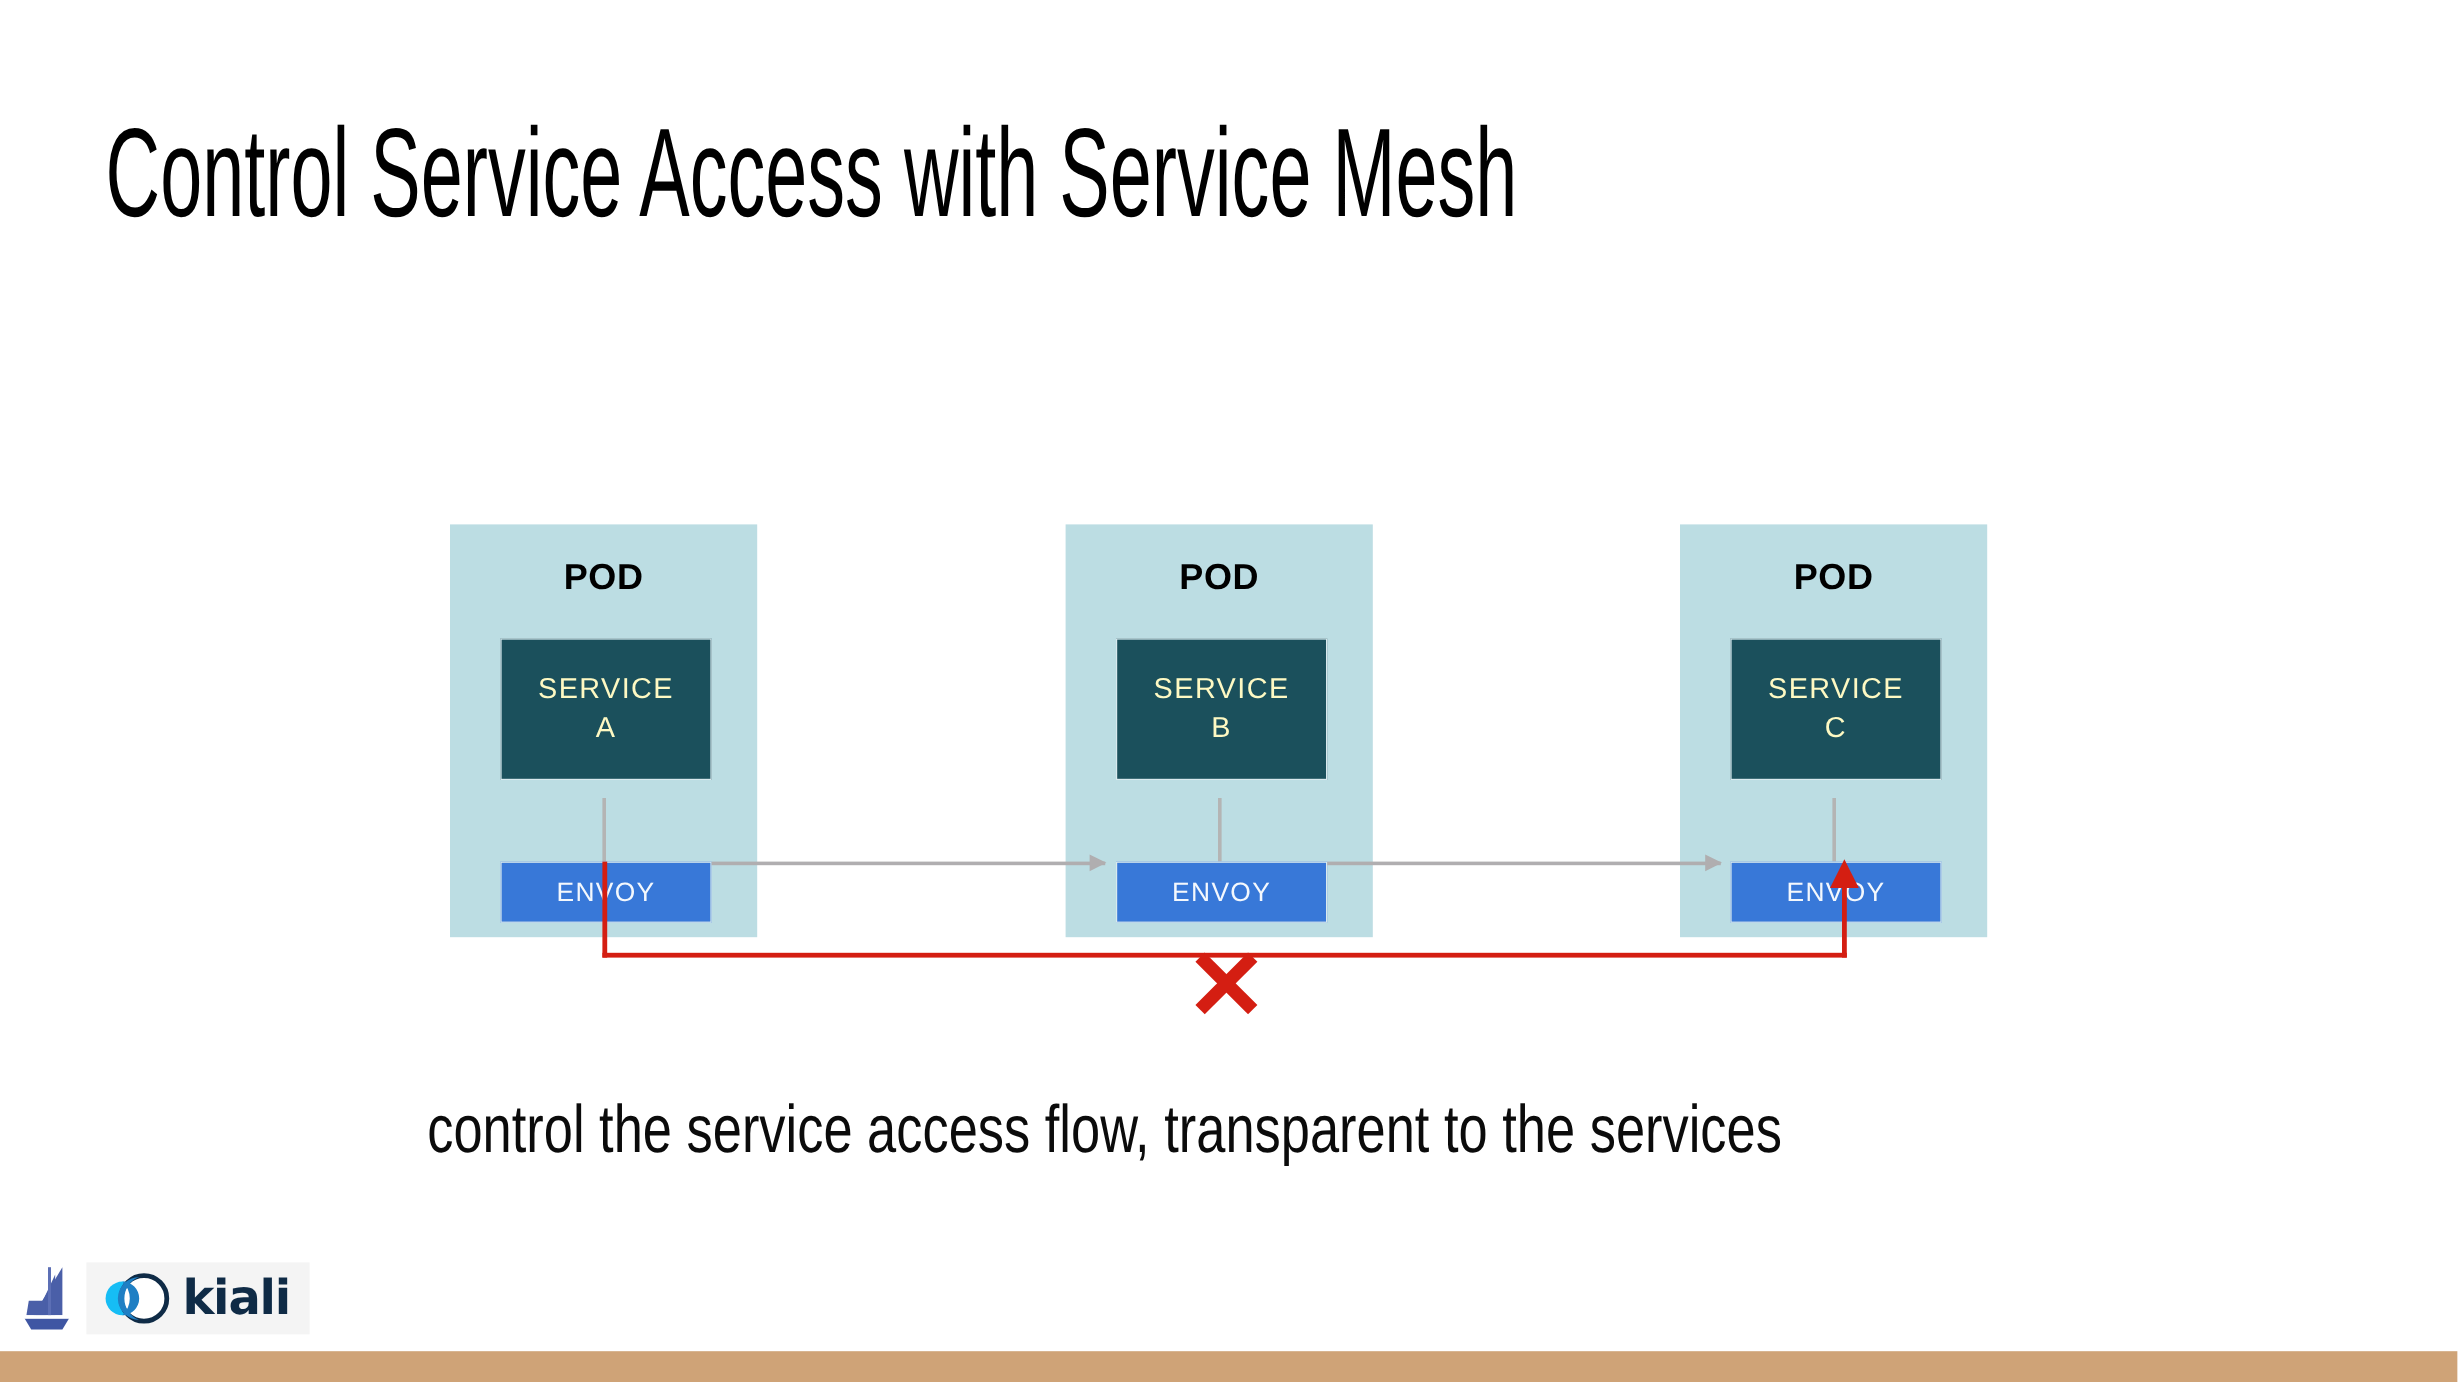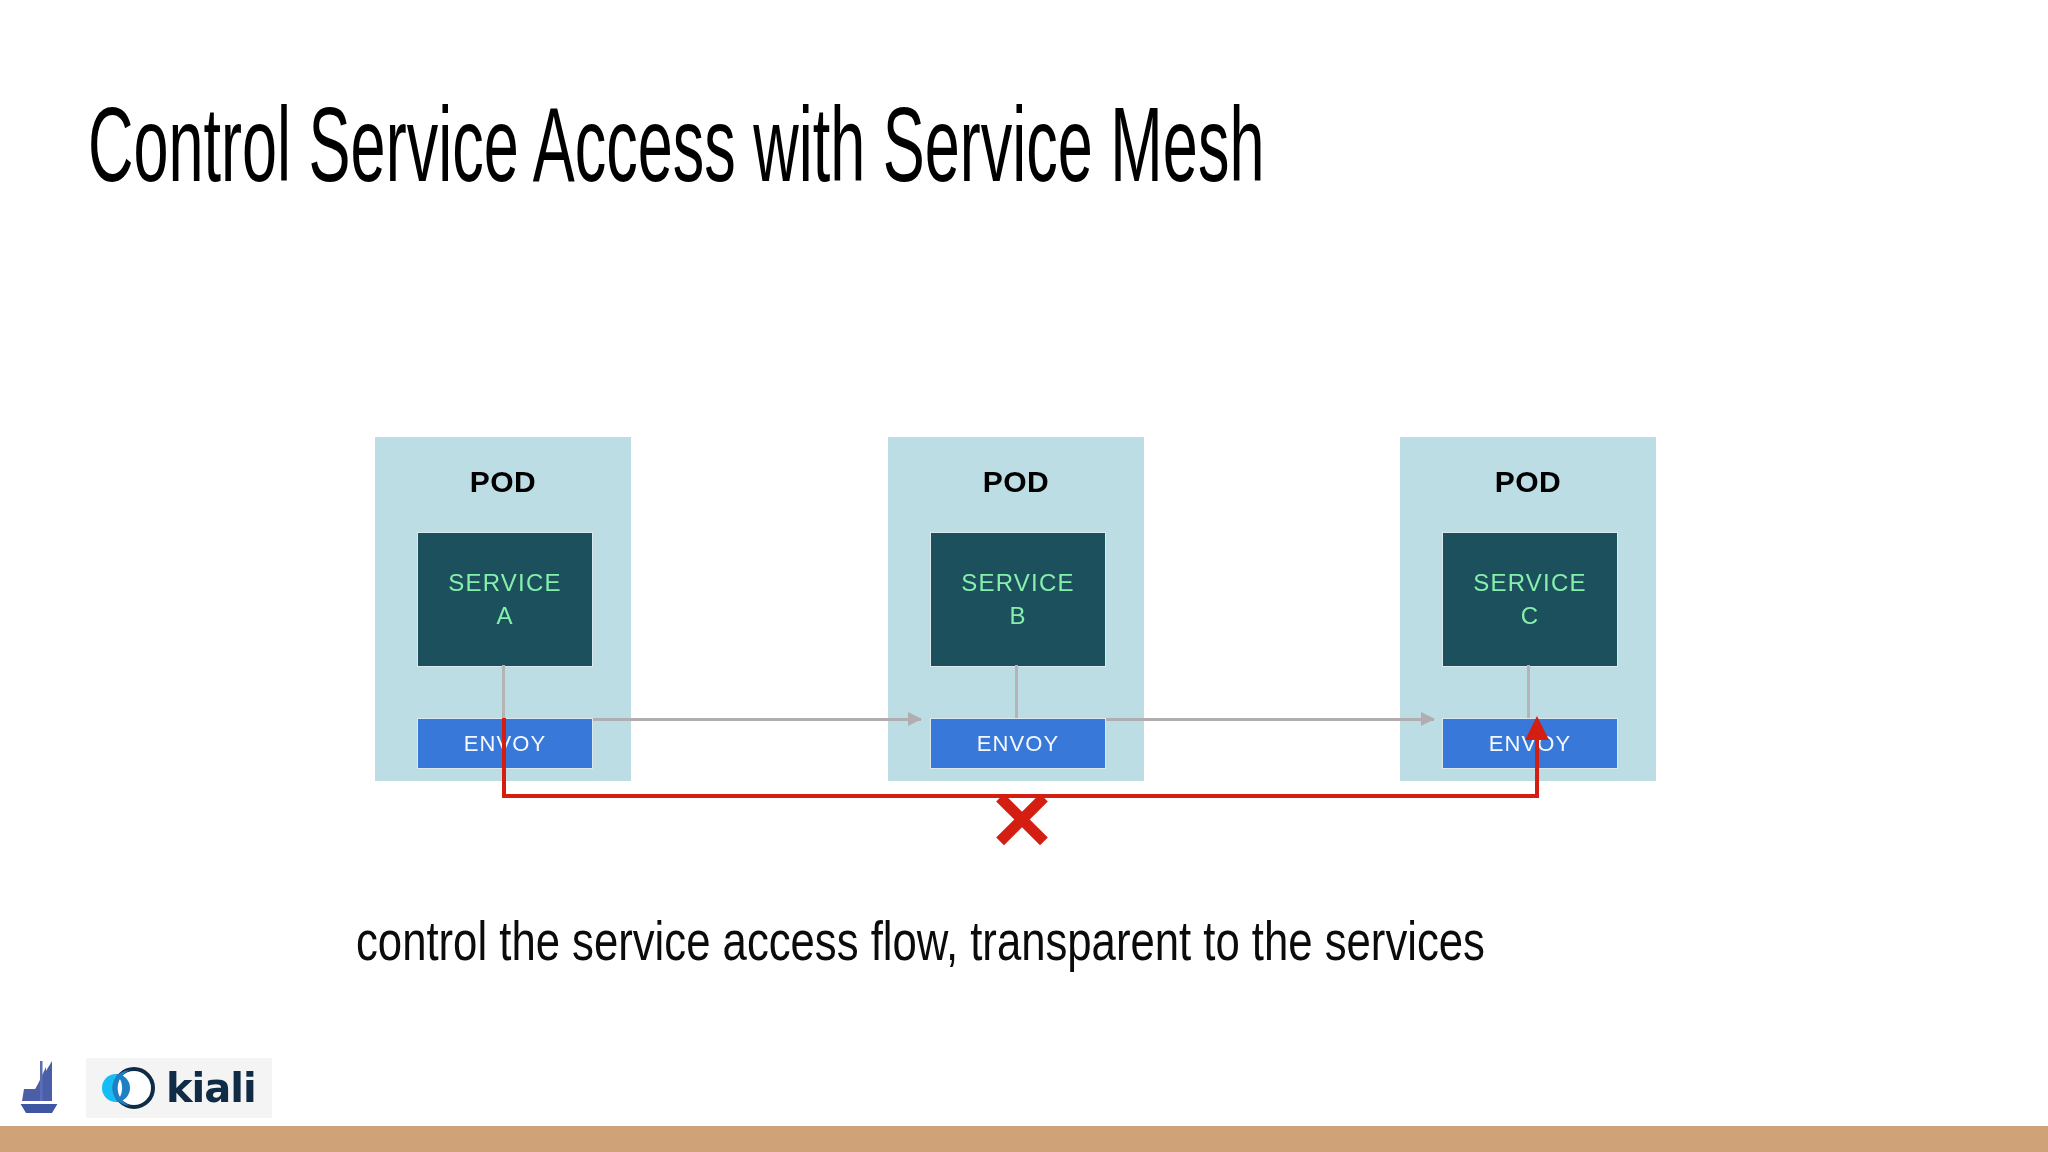--- a/index.html
+++ b/index.html
@@ -61,29 +61,29 @@
     font-weight: bold;
     color: #000000;
     letter-spacing: 0.5px;
     font-family: "Liberation Sans", sans-serif;
   }
   .service-box {
     position: absolute;
     left: 42px;
     top: 95px;
     width: 176px;
-    height: 135px;
+    height: 118px;
     background: #1b505c;
     border: 1px solid #d9e9ee;
     box-sizing: border-box;
     display: flex;
     flex-direction: column;
     align-items: center;
     justify-content: center;
-    color: #86efac;
+    color: #fef9c3;
     font-size: 24px;
     letter-spacing: 1.2px;
     line-height: 1.35;
   }
   .service-name  { display: block; }
   .service-letter{ display: block; }
 
   .connector-v {
     position: absolute;
     left: 128px;
@@ -184,22 +184,21 @@
     width: 2048px;
     height: 26px;
     background: #cfa377;
   }
   #logos {
     position: absolute;
     left: 14px;
     bottom: 28px;
     height: 72px;
     display: flex;
-    align-items: center;
-    gap: 18px;
+    gap: 4px;
   }
   #istio-logo { width: 54px; height: 62px; display:block; }
   #kiali-logo {
     background: #f4f4f4;
     padding: 6px 16px 6px 10px;
     display: flex;
     align-items: center;
     gap: 8px;
     height: 60px;
     box-sizing: border-box;

